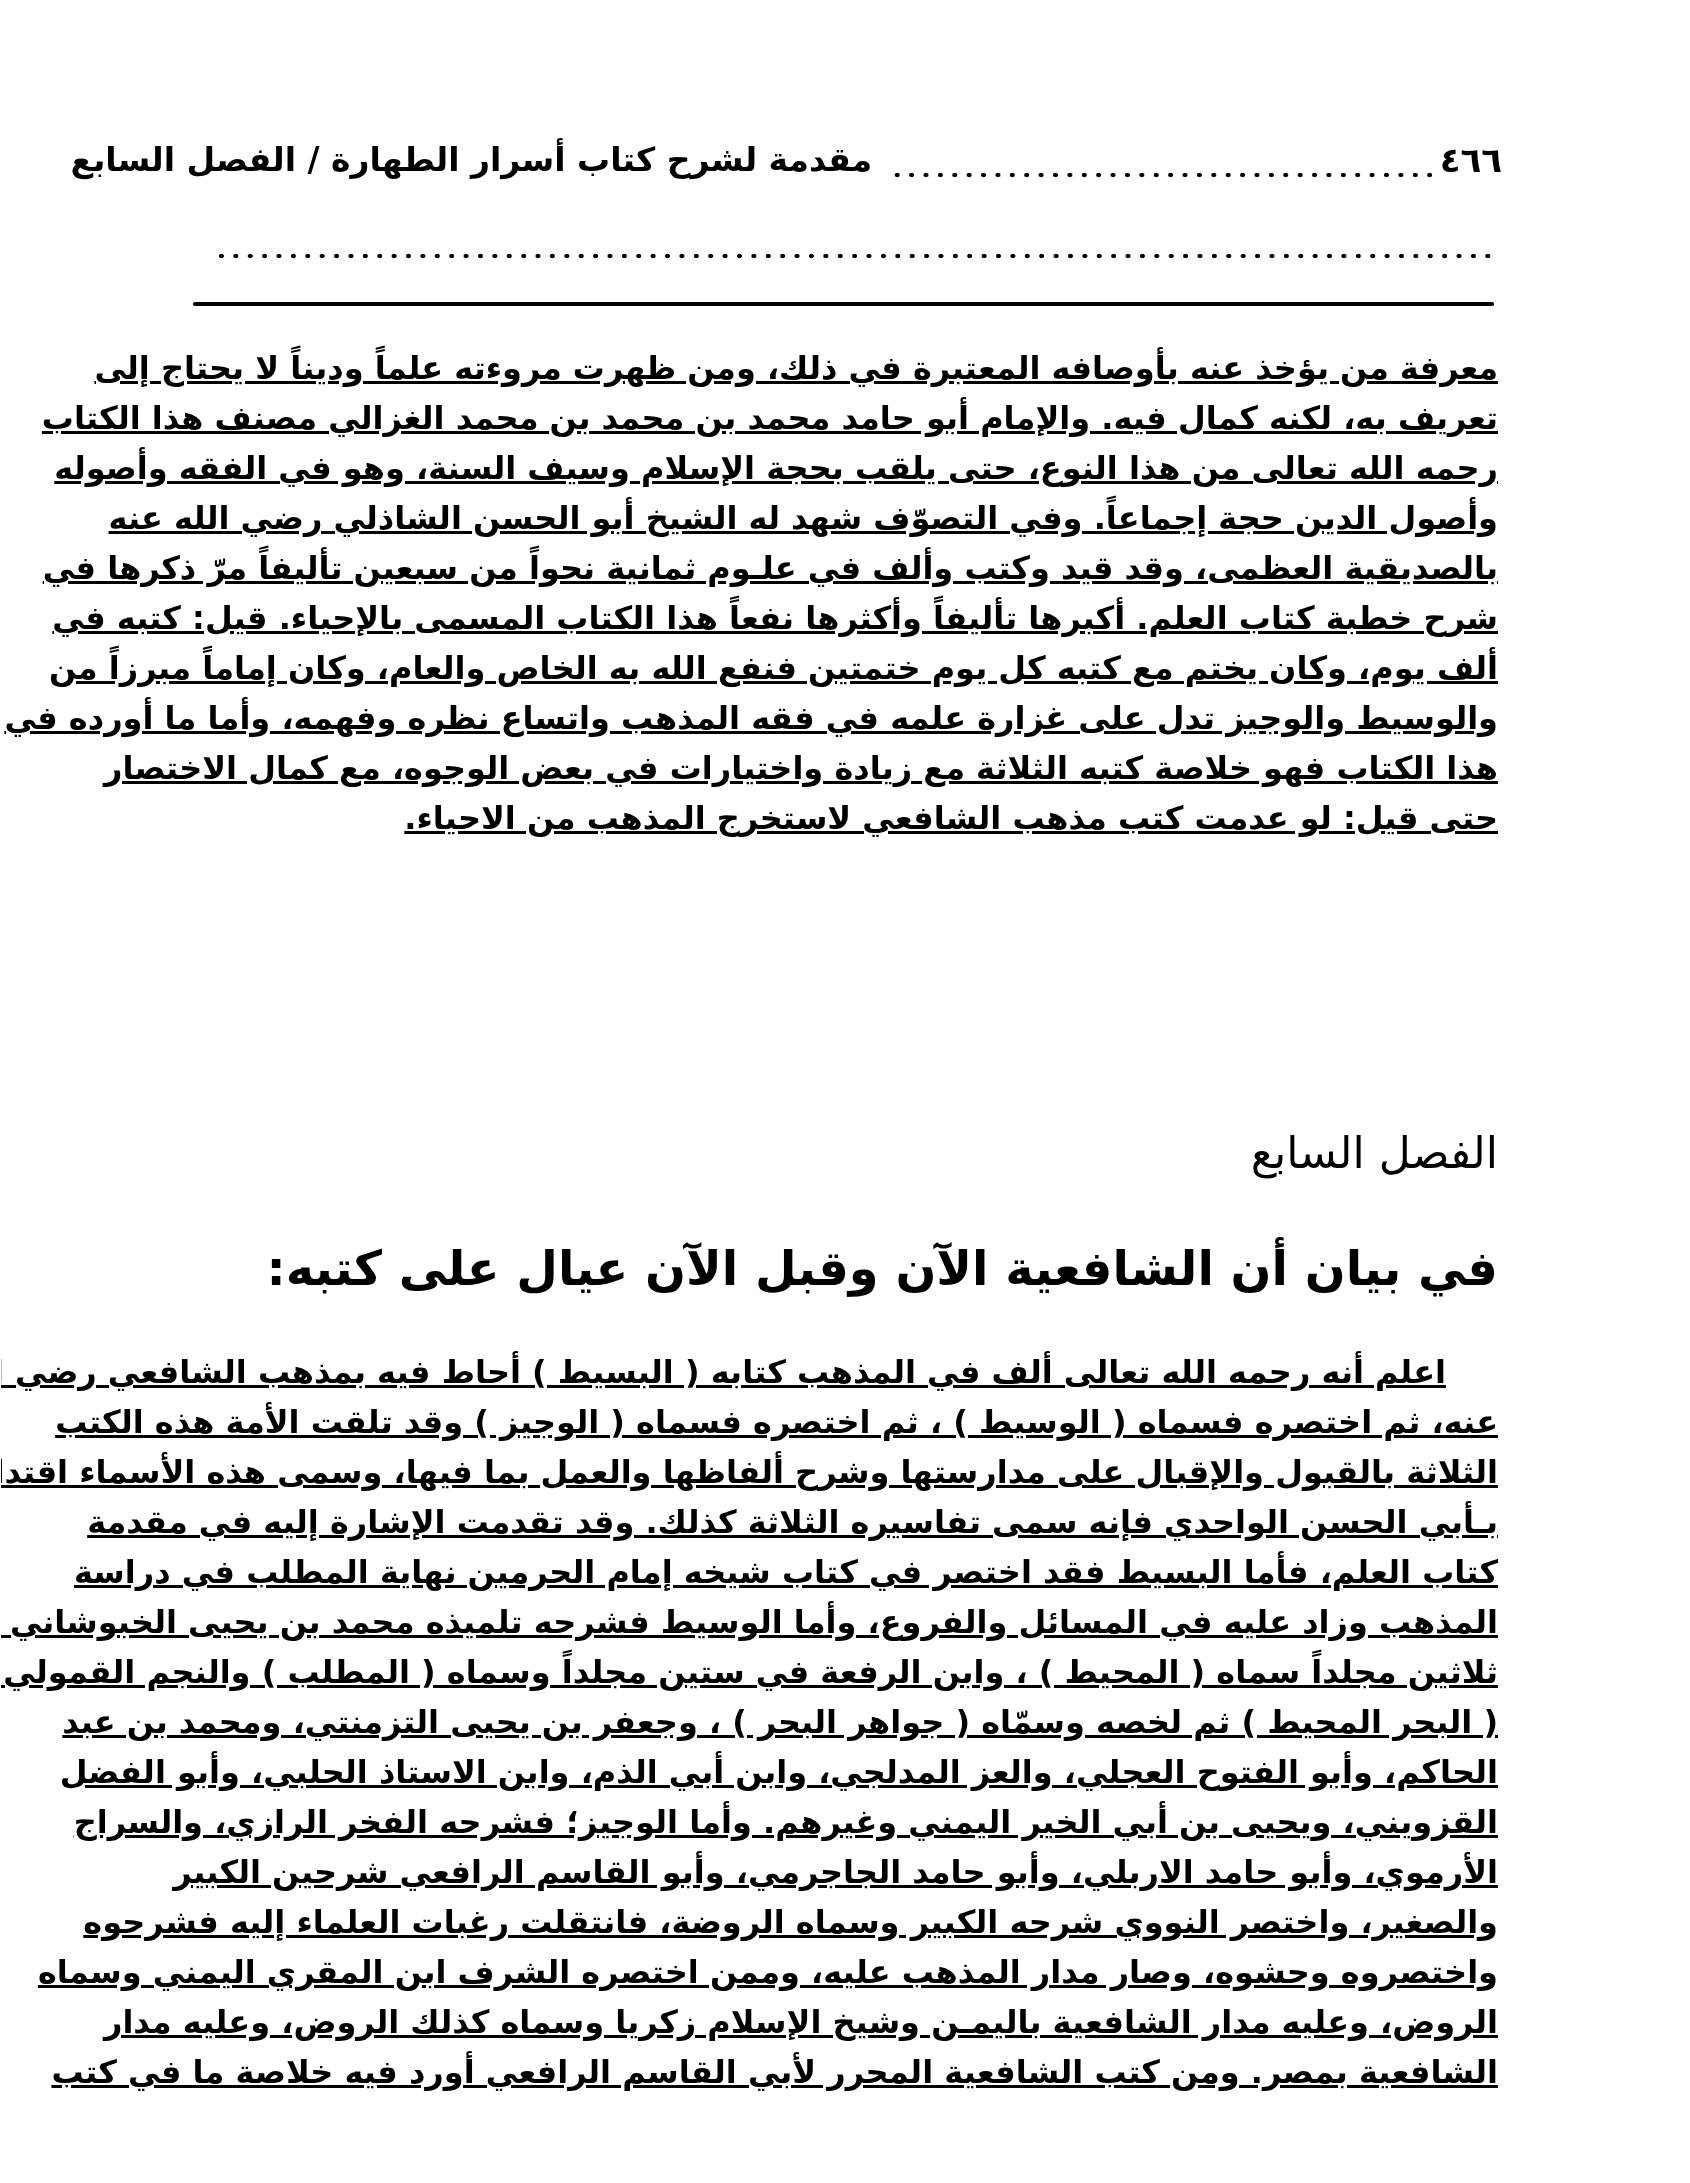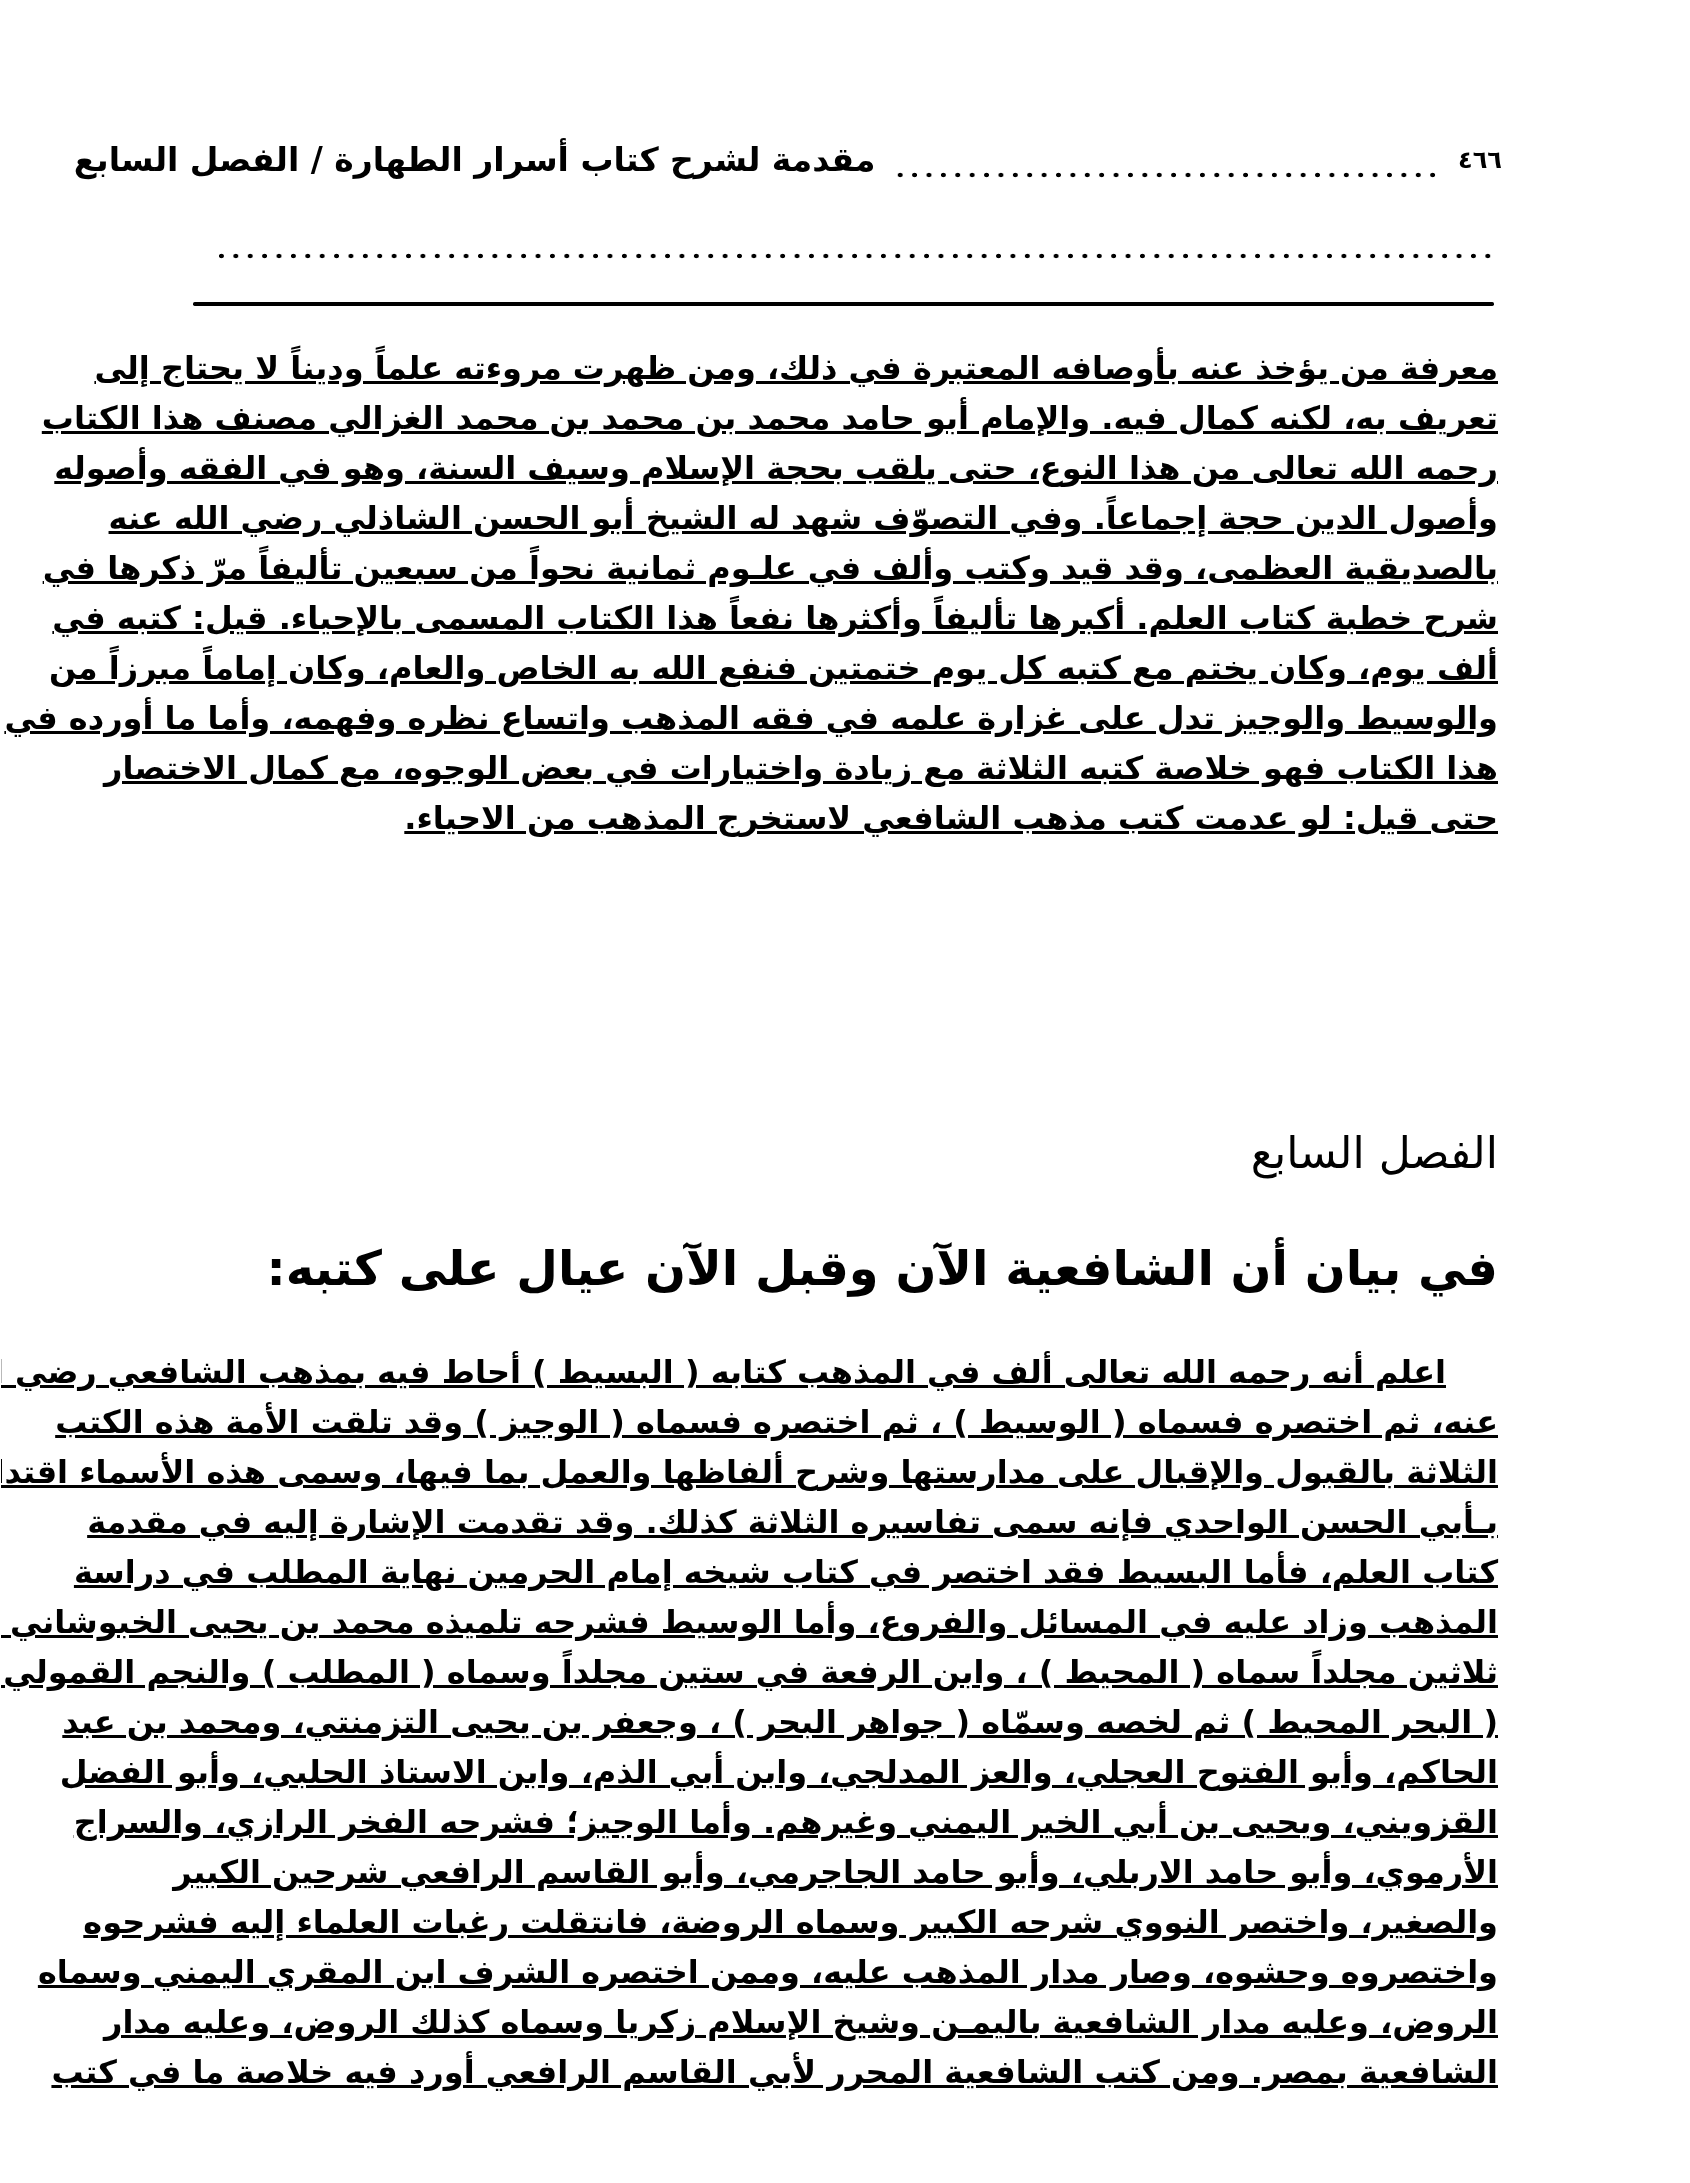--- a/index.html
+++ b/index.html
@@ -29,24 +29,24 @@
       top: 131px;
       height: 57px;
       display: flex;
       flex-direction: row;
       align-items: center;
       direction: rtl;
     }
     .page-number {
       font-family: "DejaVu Sans", sans-serif;
       font-weight: bold;
-      font-size: 24px;
+      font-size: 34px;
       line-height: 1;
       white-space: nowrap;
-      margin-left: 19px;
+      margin-left: 4px;
     }
     .header-leader {
       flex: 0 0 auto;
       width: 546px;
       height: 6.1px;
       margin-left: 17.5px;
       background-image: radial-gradient(circle, #000 2.2px, transparent 2.6px);
       background-size: 14.4px 6.1px;
       background-repeat: repeat-x;
       background-position: left center;

